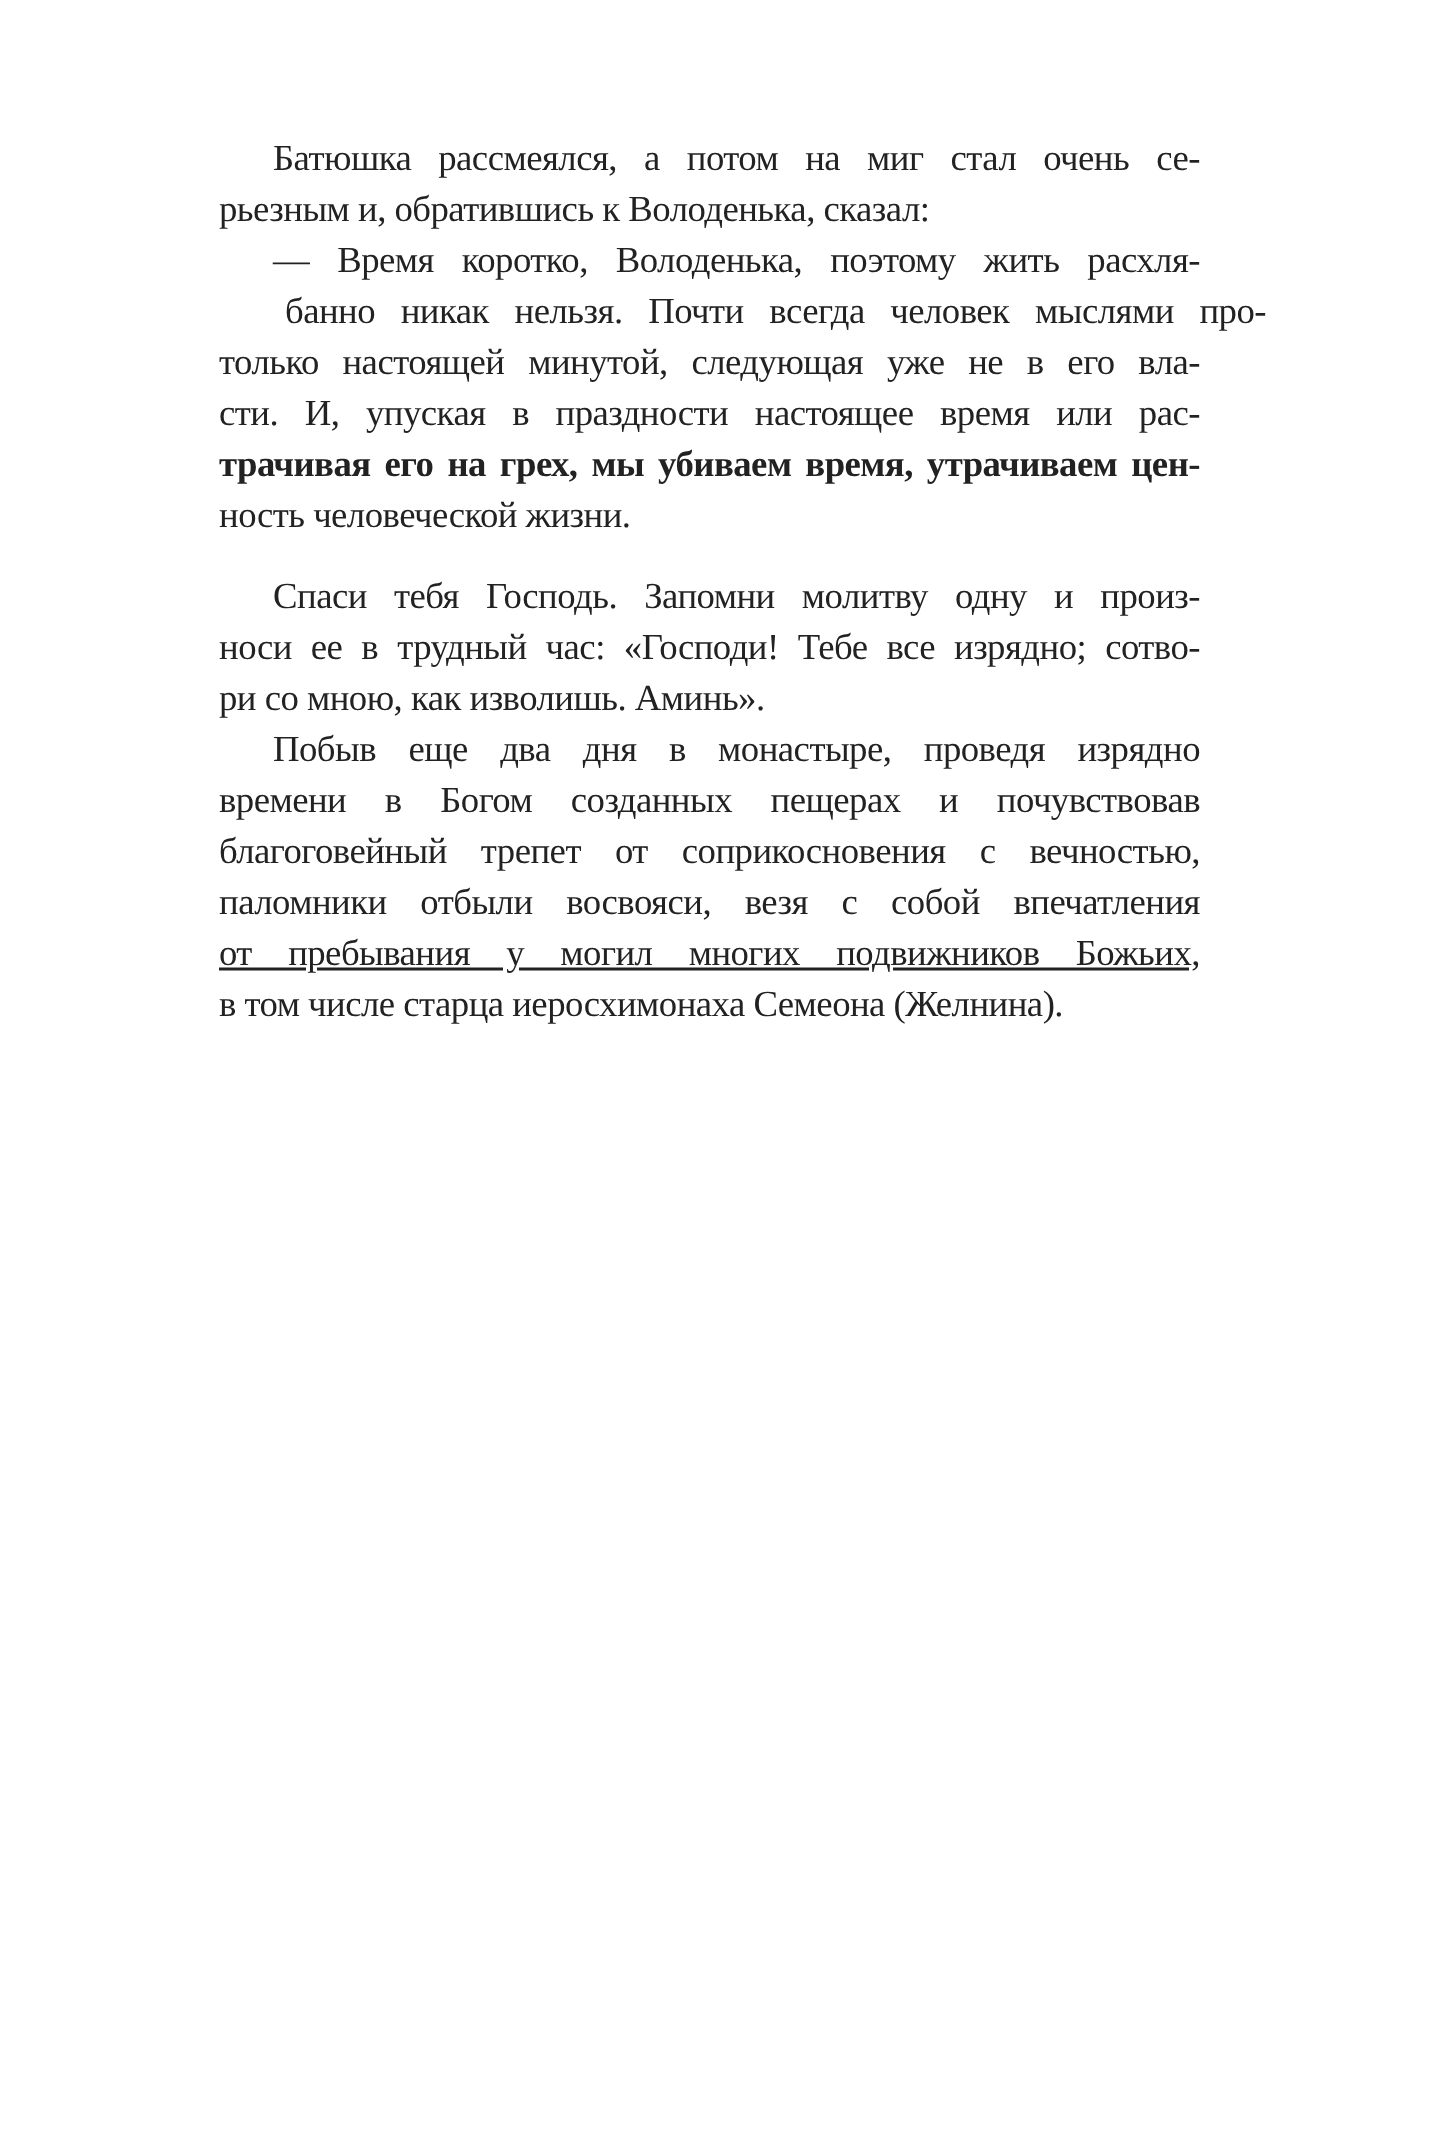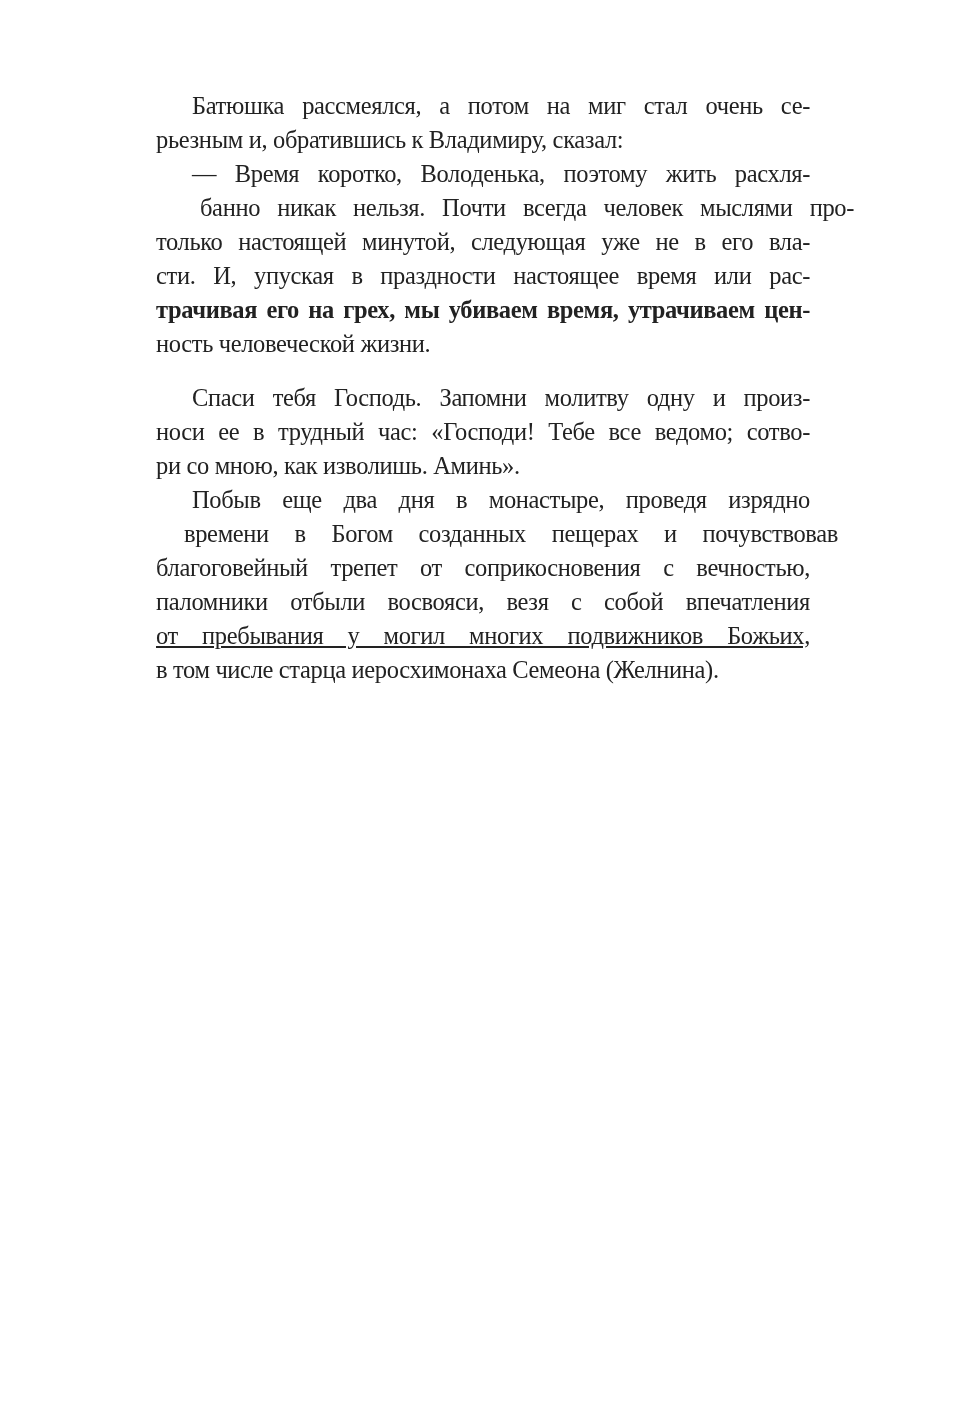--- a/index.html
+++ b/index.html
@@ -8,21 +8,21 @@
       background: #ffffff;
     }
     body {
       width: 970px;
       height: 1420px;
       position: relative;
       overflow: hidden;
     }
     .page {
       position: absolute;
-      left: 156px;
+      left: 146px;
       top: 89px;
       width: 654px;
     }
     .line {
       display: block;
       height: 34px;
       line-height: 34px;
       font-family: "Liberation Serif", "DejaVu Serif", serif;
       font-size: 24.5px;
       color: #222222;
@@ -42,40 +42,40 @@
       display: block;
     }
   </style>
 </head>
 <body>
 
 <div class="page">
 
   <div class="para">
     <span class="line indent" style="width: 654px; box-sizing: border-box;">Батюшка рассмеялся, а потом на миг стал очень се-</span>
-    <span class="line last" style="width: 654px; box-sizing: border-box;">рьезным и, обратившись к Владимиру, сказал:</span>
+    <span class="line last" style="width: 654px; box-sizing: border-box;">рьезным и, обратившись к Володенька, сказал:</span>
   </div>
 
   <div class="para">
     <span class="line indent" style="width: 654px; box-sizing: border-box;">— Время коротко, Володенька, поэтому жить расхля-</span>
     <span class="line" style="width: 654px; box-sizing: border-box; margin-left: 44px;">банно никак нельзя. Почти всегда человек мыслями про-</span>
     <span class="line" style="width: 654px; box-sizing: border-box;">только настоящей минутой, следующая уже не в его вла-</span>
     <span class="line" style="width: 654px; box-sizing: border-box;">сти. И, упуская в праздности настоящее время или рас-</span>
     <span class="line" style="width: 654px; box-sizing: border-box; font-weight: bold;">трачивая его на грех, мы убиваем время, утрачиваем цен-</span>
     <span class="line last" style="width: 654px; box-sizing: border-box;">ность человеческой жизни.</span>
   </div>
 
   <div class="para">
     <span class="line indent" style="width: 654px; box-sizing: border-box; margin-top: 20px;">Спаси тебя Господь. Запомни молитву одну и произ-</span>
-    <span class="line" style="width: 654px; box-sizing: border-box;">носи ее в трудный час: «Господи! Тебе все ведомо; сотво-</span>
+    <span class="line" style="width: 654px; box-sizing: border-box;">носи ее в трудный час: «Господи! Тебе все изрядно; сотво-</span>
     <span class="line last" style="width: 654px; box-sizing: border-box;">ри со мною, как изволишь. Аминь».</span>
   </div>
 
   <div class="para">
     <span class="line indent" style="width: 654px; box-sizing: border-box;">Побыв еще два дня в монастыре, проведя изрядно</span>
-    <span class="line" style="width: 654px; box-sizing: border-box; margin-left: 28px;">времени в Богом созданных пещерах и почувствовав</span>
+    <span class="line" style="width: 654px; box-sizing: border-box;">времени в Богом созданных пещерах и почувствовав</span>
     <span class="line" style="width: 654px; box-sizing: border-box;">благоговейный трепет от соприкосновения с вечностью,</span>
     <span class="line" style="width: 654px; box-sizing: border-box;">паломники отбыли восвояси, везя с собой впечатления</span>
     <span class="line" style="width: 654px; box-sizing: border-box; text-decoration: underline;">от пребывания у могил многих подвижников Божьих,</span>
     <span class="line last" style="width: 654px; box-sizing: border-box;">в том числе старца иеросхимонаха Семеона (Желнина).</span>
   </div>
 
 </div>
 
 </body></html>

